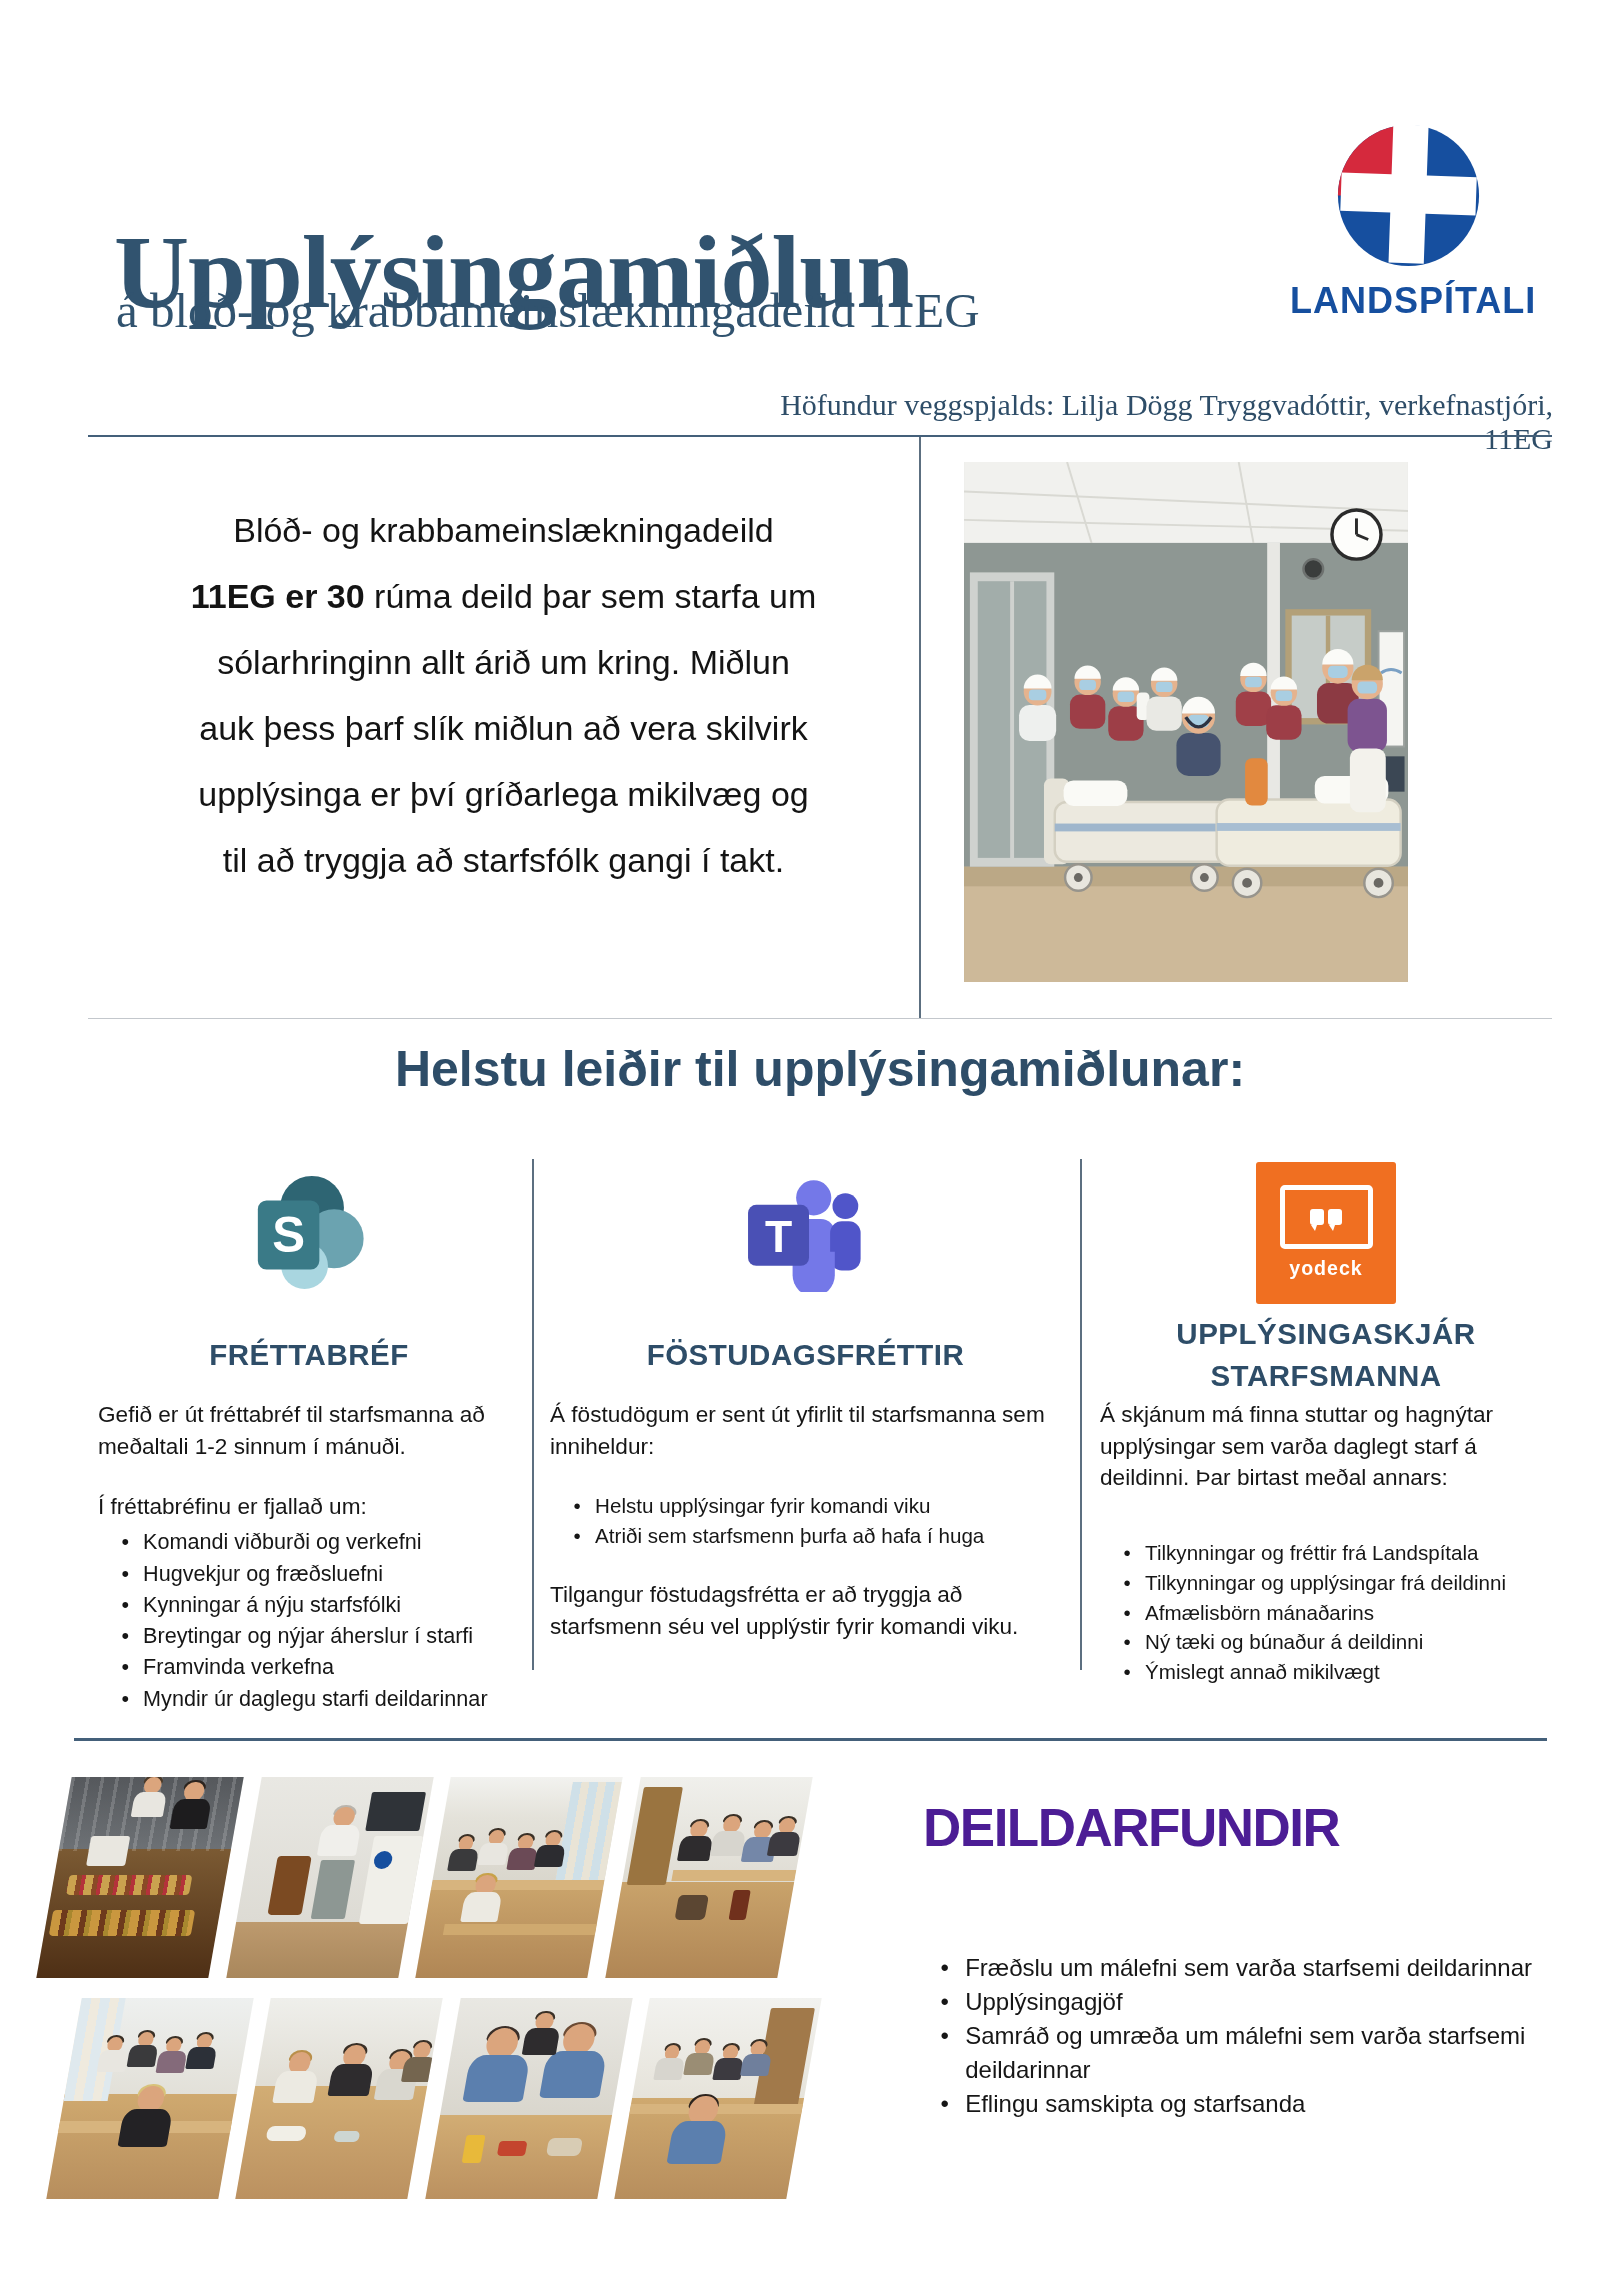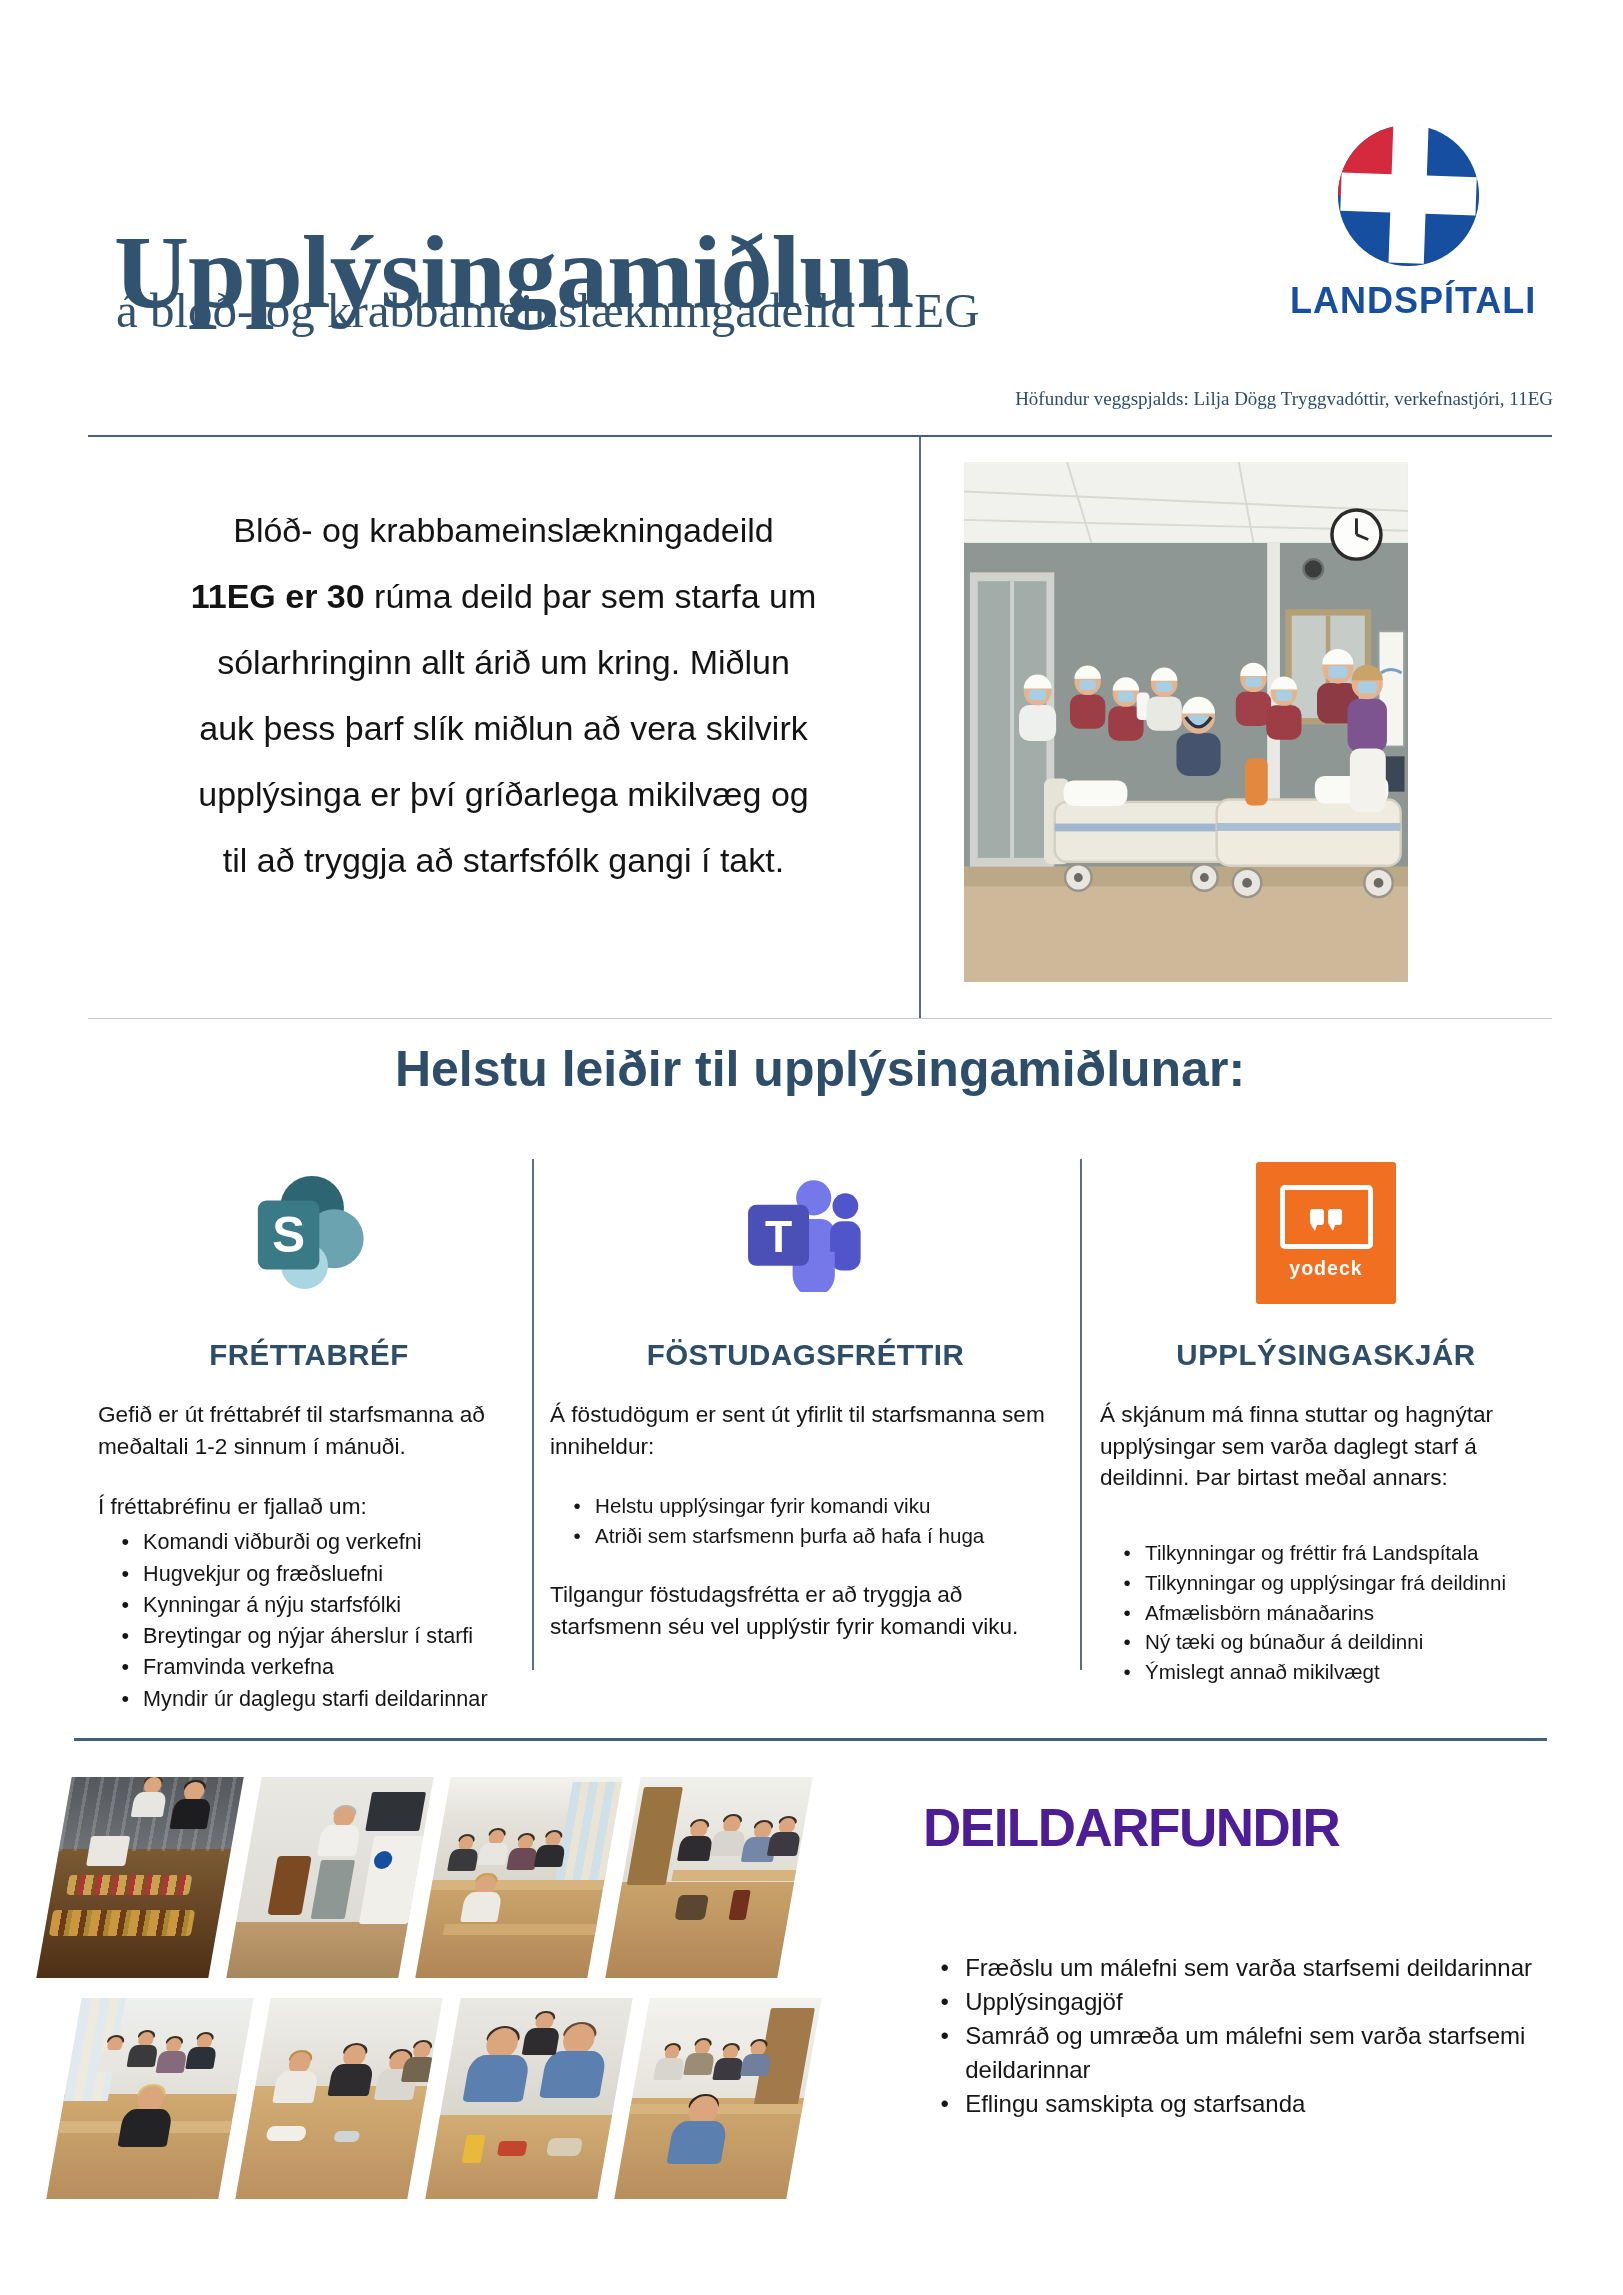--- a/index.html
+++ b/index.html
@@ -18,21 +18,21 @@
     font-family:"Liberation Serif",serif;font-weight:normal;
     font-size:49px;color:#31536f;
   }
   .logo{position:absolute;left:1290px;top:122px;width:236px;text-align:center;}
   .logo svg{display:block;margin:0 auto;}
   .logo-text{
     margin-top:10.8px;font-weight:bold;font-size:36px;letter-spacing:1px;color:#164f9f;
   }
   .author{
     position:absolute;right:70px;top:388px;width:786px;text-align:right;
-    font-family:"Liberation Serif",serif;font-size:19px;color:#2e4d68;
+    font-family:"Liberation Serif",serif;font-size:30px;color:#2e4d68;
   }
   
   .sep{position:absolute;background:#44607a;}
   .sep1{left:88px;top:435px;width:1464px;height:2px;}
   .sep2{left:88px;top:1018px;width:1464px;height:1px;background:#c3c7cc;}
   .sep3{left:74px;top:1738px;width:1473px;height:2.5px;}
   .vdiv{position:absolute;left:919px;top:437px;width:1.5px;height:581px;background:#5c6f80;}
   .coldiv{position:absolute;top:1159px;width:1.5px;height:511px;background:#5c6f80;}
   .coldiv.d1{left:532px;} .coldiv.d2{left:1080px;}
   
@@ -283,20 +283,21 @@
           <div class="yodeck">
             <div class="screen">
                        <div class="q"></div>
                        <div class="q"></div>
                      </div>
             <div class="ylabel">yodeck</div>
           </div>
         </div>
         <div class="col-heading">
           <div>UPPLÝSINGASKJÁR</div>
+          <div>STARFSMANNA</div>
         </div>
         <div class="body">
           <p>Á skjánum má finna stuttar og hagnýtar upplýsingar sem varða daglegt starf á deildinni. Þar birtast meðal annars:</p>
           <ul>
             <li>Tilkynningar og fréttir frá Landspítala</li>
             <li>Tilkynningar og upplýsingar frá deildinni</li>
             <li>Afmælisbörn mánaðarins</li>
             <li>Ný tæki og búnaður á deildinni</li>
             <li>Ýmislegt annað mikilvægt</li>
           </ul>

